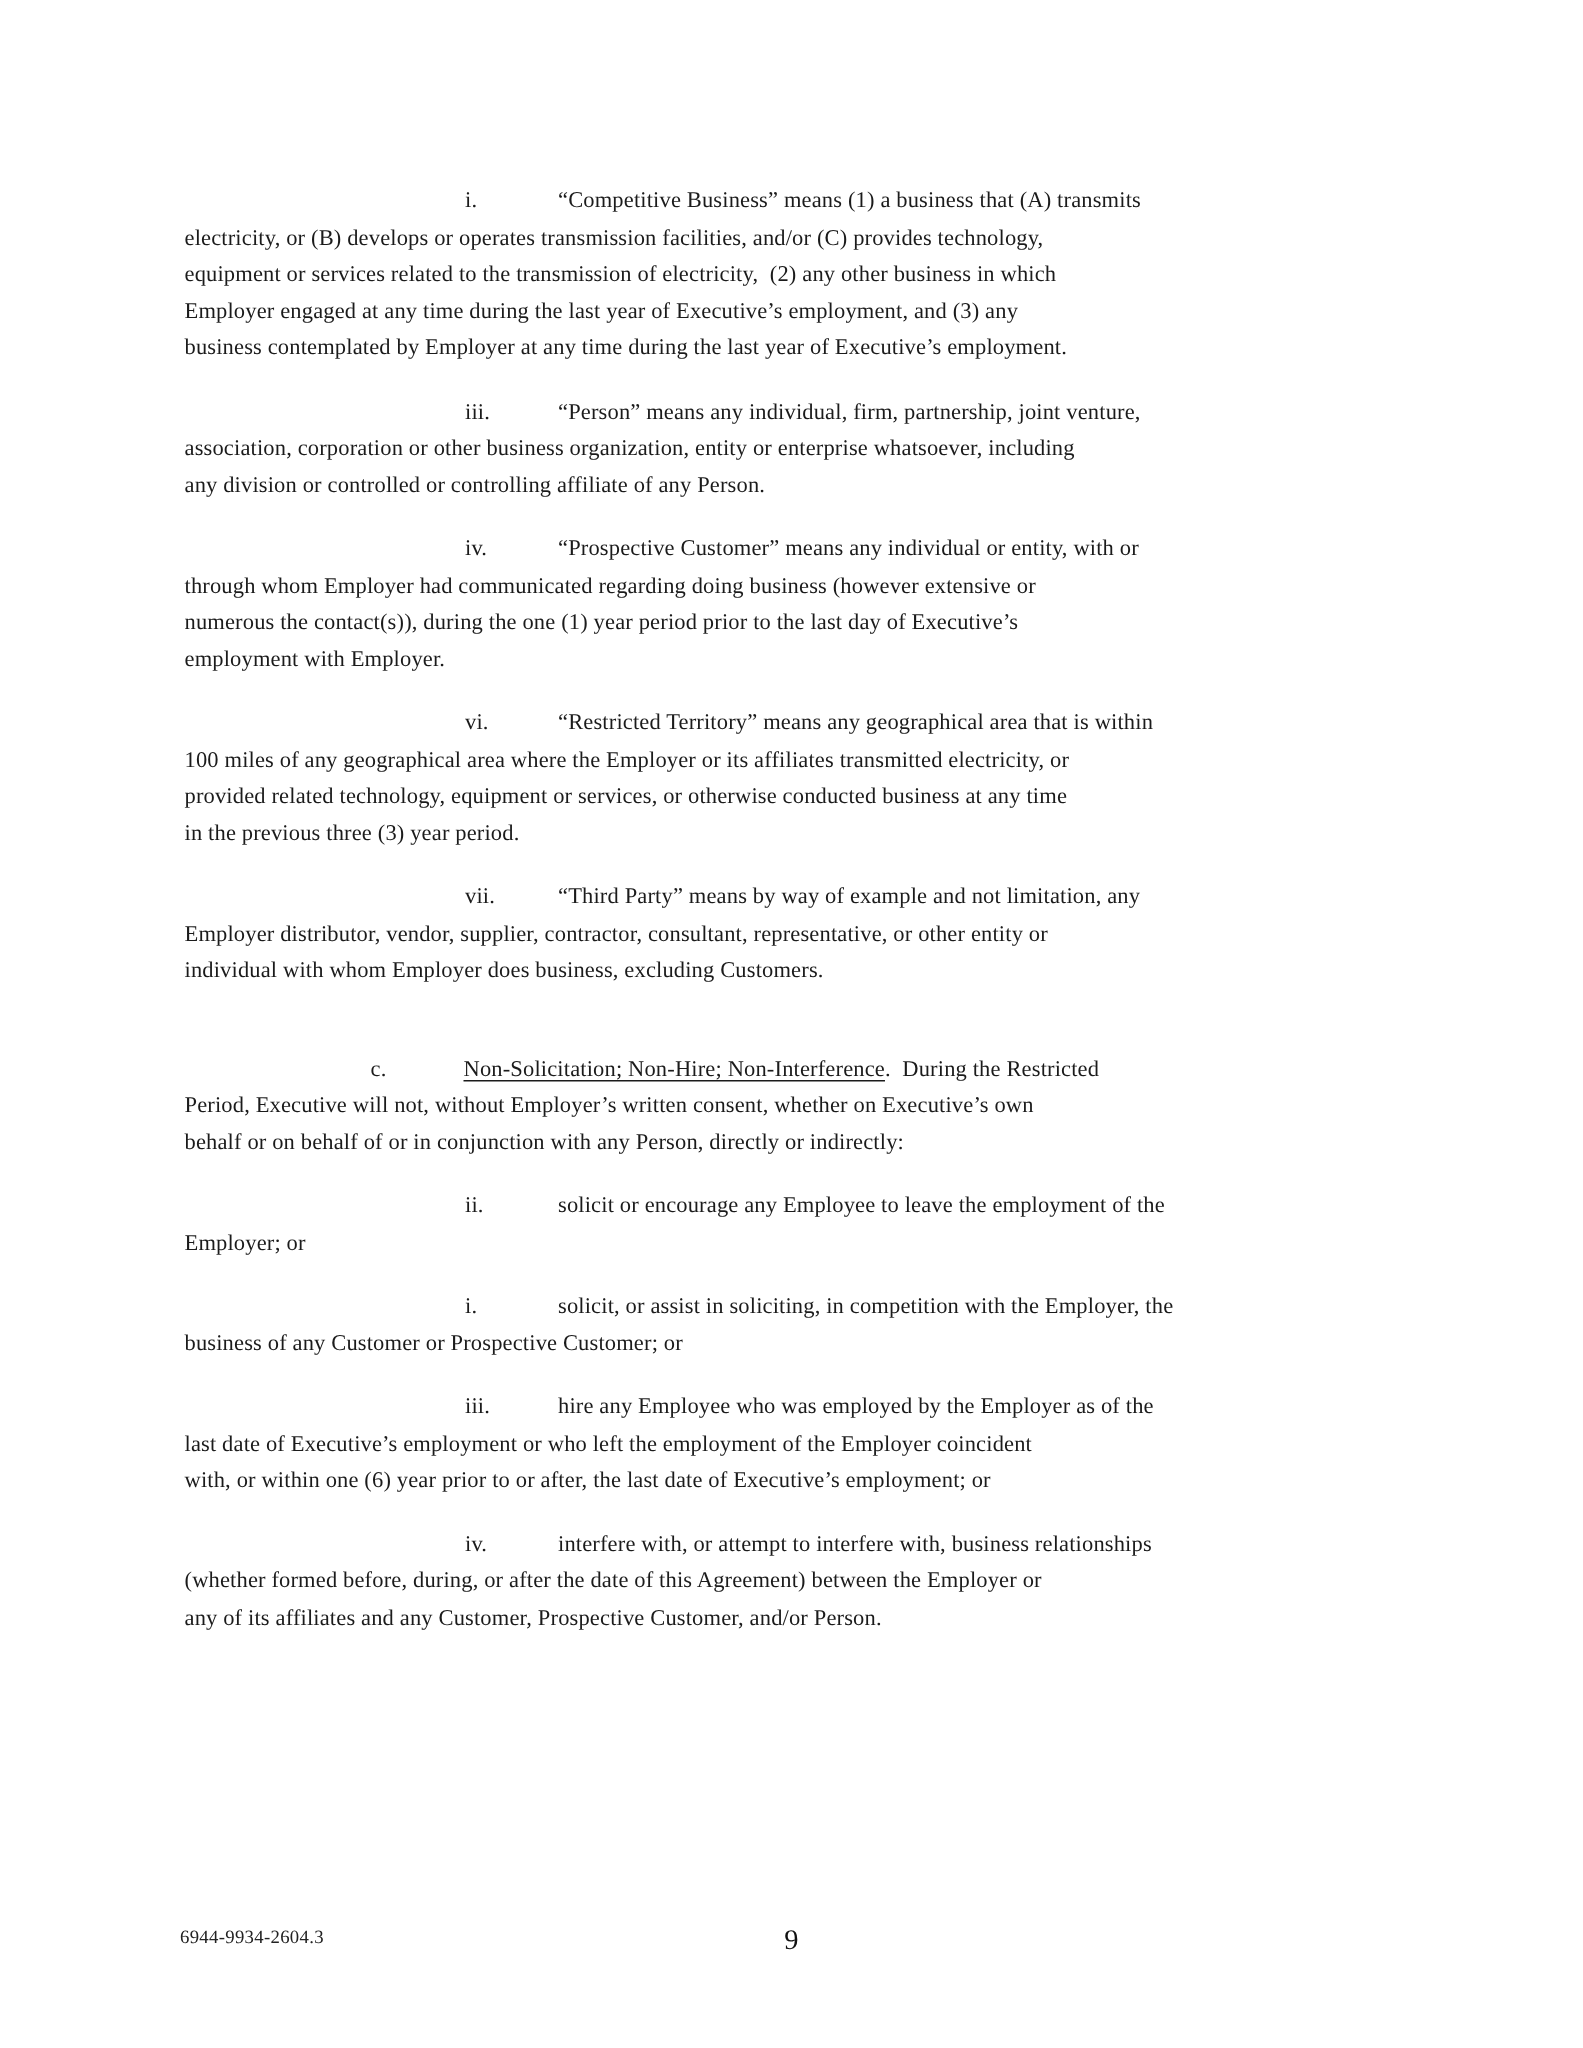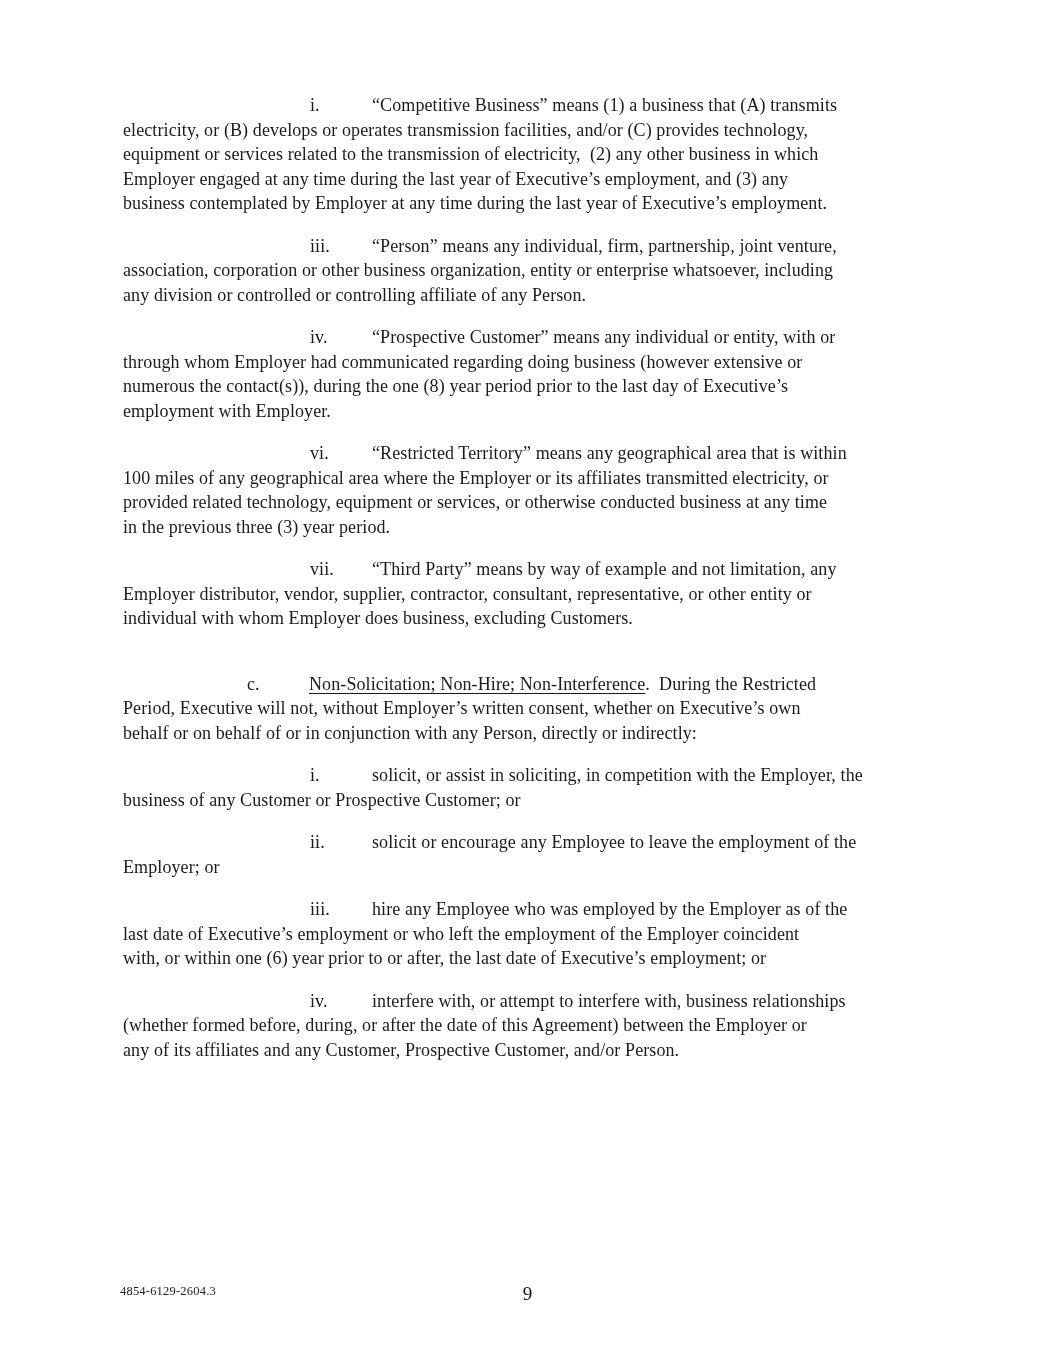--- a/index.html
+++ b/index.html
@@ -12,23 +12,23 @@
     width: 1055px;
     height: 1365px;
     background: #ffffff;
     overflow: hidden;
     font-family: "Liberation Serif", "DejaVu Serif", serif;
     color: #1b1b1b;
   }
   .content {
     position: absolute;
     left: 123px;
-    top: 93px;
+    top: 122px;
     width: 814px;
-    font-size: 18px;
+    font-size: 15px;
     line-height: 24.5px;
     letter-spacing: 0.1px;
   }
   p.item {
     margin: 0 0 18px 0;
     padding: 0;
   }
   
   p.def { text-indent: 187px; }
   
@@ -75,48 +75,48 @@
 Employer engaged at any time during the last year of Executive’s employment, and (3) any
 business contemplated by Employer at any time during the last year of Executive’s employment.</span></p>
 
 
     <p class="item def"><span class="num">iii.</span><span class="txt">“Person” means any individual, firm, partnership, joint venture,
 association, corporation or other business organization, entity or enterprise whatsoever, including
 any division or controlled or controlling affiliate of any Person.</span></p>
 
     <p class="item def"><span class="num">iv.</span><span class="txt">“Prospective Customer” means any individual or entity, with or
 through whom Employer had communicated regarding doing business (however extensive or
-numerous the contact(s)), during the one (8) year period prior to the last day of Executive’s
+numerous the contact(s)), during the one (1) year period prior to the last day of Executive’s
 employment with Employer.</span></p>
 
 
     <p class="item def"><span class="num">vi.</span><span class="txt">“Restricted Territory” means any geographical area that is within
 100 miles of any geographical area where the Employer or its affiliates transmitted electricity, or
 provided related technology, equipment or services, or otherwise conducted business at any time
 in the previous three (3) year period.</span></p>
 
     <p class="item def"><span class="num">vii.</span><span class="txt">“Third Party” means by way of example and not limitation, any
 Employer distributor, vendor, supplier, contractor, consultant, representative, or other entity or
 individual with whom Employer does business, excluding Customers.</span></p>
 
     <p class="item sec"><span class="num">c.</span><span class="txt u">Non-Solicitation; Non-Hire; Non-Interference</span><span class="txt">.  During the Restricted
 Period, Executive will not, without Employer’s written consent, whether on Executive’s own
 behalf or on behalf of or in conjunction with any Person, directly or indirectly:</span></p>
 
+    <p class="item def"><span class="num">ii.</span><span class="txt">solicit or encourage any Employee to leave the employment of the
+Employer; or</span></p>
+
     <p class="item def"><span class="num">i.</span><span class="txt">solicit, or assist in soliciting, in competition with the Employer, the
 business of any Customer or Prospective Customer; or</span></p>
-
-    <p class="item def"><span class="num">ii.</span><span class="txt">solicit or encourage any Employee to leave the employment of the
-Employer; or</span></p>
 
     <p class="item def"><span class="num">iii.</span><span class="txt">hire any Employee who was employed by the Employer as of the
 last date of Executive’s employment or who left the employment of the Employer coincident
 with, or within one (6) year prior to or after, the last date of Executive’s employment; or</span></p>
 
     <p class="item def"><span class="num">iv.</span><span class="txt">interfere with, or attempt to interfere with, business relationships
 (whether formed before, during, or after the date of this Agreement) between the Employer or
 any of its affiliates and any Customer, Prospective Customer, and/or Person.</span></p>
 
   </div>
 
-  <div class="footer-code">4854-6129-2604.3</div>
+  <div class="footer-code">6944-9934-2604.3</div>
   <div class="page-num">9</div>
 </div>
 
 </body></html>

